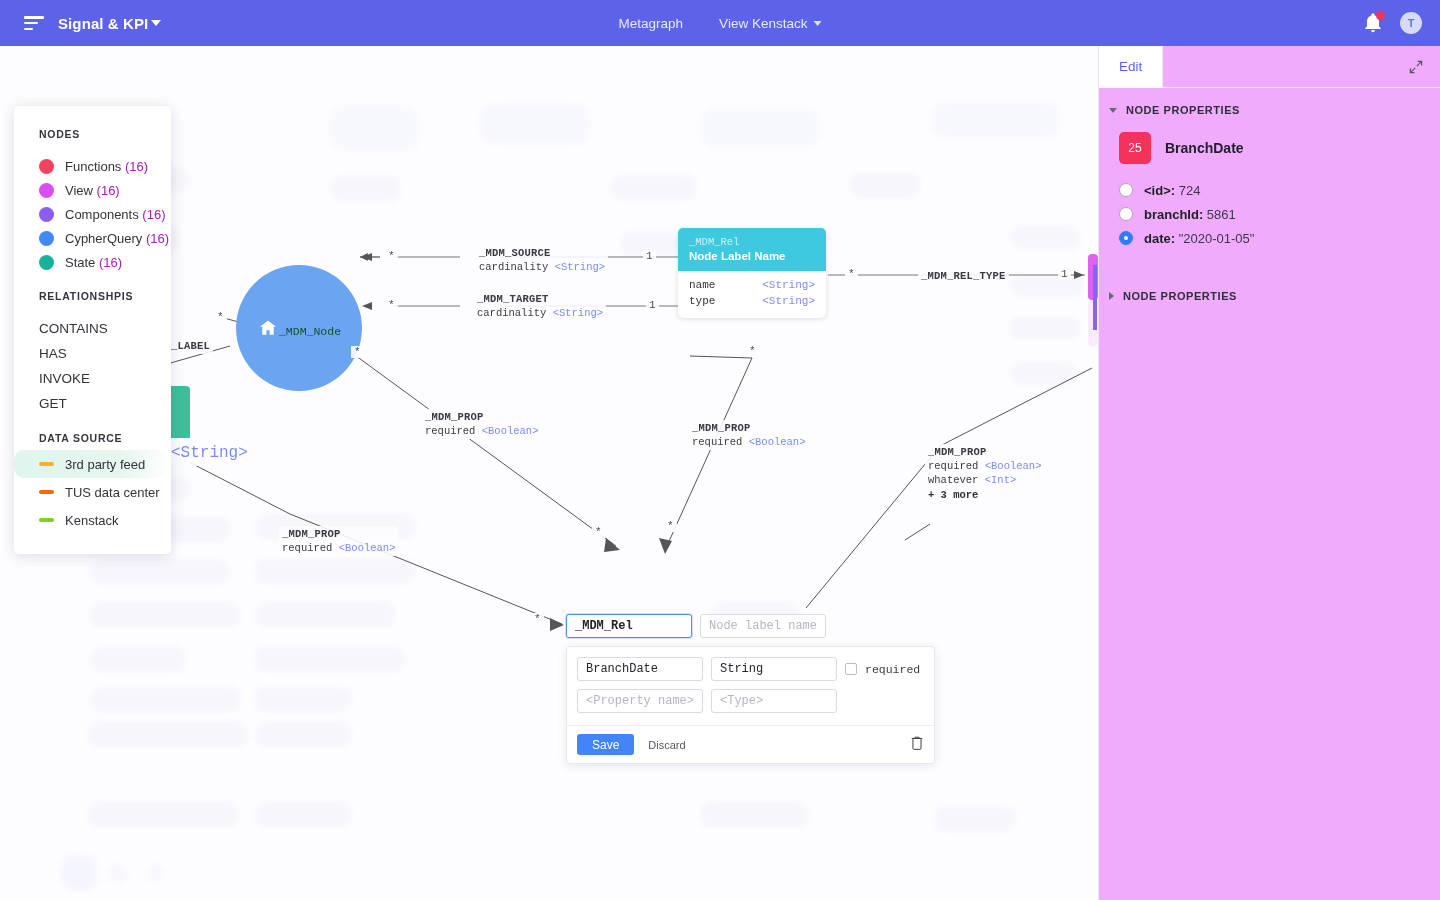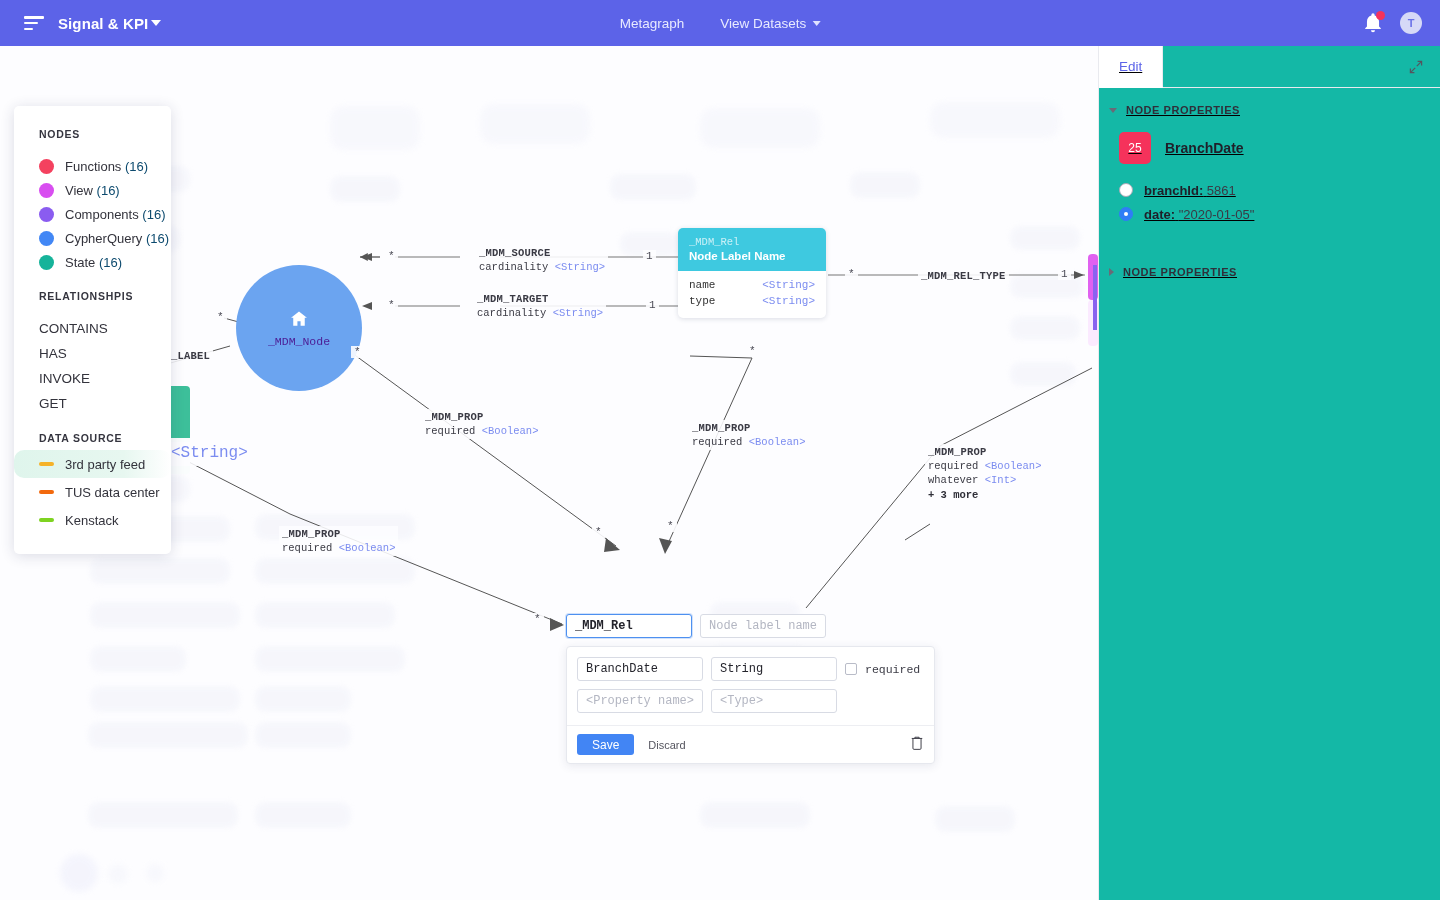--- a/index.html
+++ b/index.html
@@ -62,22 +62,22 @@
     position: absolute; left: 0; top: 46px; width: 1098px; height: 854px;
     background: #fdfdff; overflow: hidden;
   }
   .ghost { position: absolute; background: #f3f4fb; border-radius: 14px; opacity: .55; filter: blur(3px); }
   .ghost-pill { position: absolute; background: #f2f3fa; border-radius: 10px; opacity: .6; filter: blur(2.5px); }
 
   svg.edges { position: absolute; left: 0; top: 0; width: 1098px; height: 854px; pointer-events: none; }
 
   .node-circle {
     position: absolute; border-radius: 50%;
-    display: flex; flex-direction: column; align-items: center; justify-content: center;
-    color: #4c1d95; cursor: pointer;
+    display: flex; flex-direction: row; align-items: center; justify-content: center;
+    color: #14532d; cursor: pointer;
   }
   .node-circle .nc-label { font-family: "Liberation Mono", monospace; font-size: 11.5px; margin-top: 6px; }
 
   .rel-card {
     position: absolute; width: 148px; border-radius: 5px; overflow: hidden;
     background: #fff; box-shadow: 0 1px 5px rgba(40,50,90,.16);
     cursor: pointer;
   }
   .rel-card .rc-head { padding: 8px 11px 9px; }
   .rc-head .rc-type { font-family: "Liberation Mono", monospace; font-size: 10.5px; color: rgba(255,255,255,.72); }
@@ -102,21 +102,21 @@
   .legend {
     position: absolute; left: 14px; top: 60px; width: 157px; height: 448px;
     background: #fff; border-radius: 5px; box-shadow: 0 2px 14px rgba(35,45,90,.16);
     padding: 22px 0 0 0; z-index: 30;
   }
   .lg-title { font-size: 10.5px; font-weight: bold; letter-spacing: .75px; color: #35353f;
               padding: 0 0 0 25px; margin-bottom: 14px; }
   .lg-row { display: flex; align-items: center; gap: 11px; padding: 0 0 0 25px; height: 24px; cursor: pointer; }
   .lg-dot { width: 15px; height: 15px; border-radius: 50%; flex: 0 0 auto; }
   .lg-txt { font-size: 13px; color: #33333c; white-space: nowrap; }
-  .lg-count { color: #0c4a6e; }
+  .lg-count { color: #a21caf; }
   .lg-rel { font-size: 13.5px; color: #33333c; padding: 0 0 0 25px; height: 25px;
             display: flex; align-items: center; cursor: pointer; }
   .lg-gap { height: 16px; }
   .lg-bar { width: 15px; height: 4px; border-radius: 2px; flex: 0 0 auto; }
   .lg-ds-row { display: flex; align-items: center; gap: 11px; padding: 0 0 0 25px; height: 28px; cursor: pointer; }
   .lg-ds-row.hl { background: linear-gradient(90deg,#dff5ec 0%, #e7f7f0 70%, rgba(231,247,240,0) 100%); border-radius: 10px; }
 
   
   .editform { position: absolute; left: 566px; top: 568px; width: 369px; z-index: 25; }
   .ef-top { display: flex; gap: 8px; }
@@ -142,21 +142,21 @@
   .btn-save {
     background: #4285f4; color: #fff; font-size: 12px; border: none; border-radius: 3px;
     height: 21px; padding: 0 15px; cursor: pointer;
   }
   .btn-discard { font-size: 11px; color: #55555f; cursor: pointer; }
   .trash { margin-left: auto; cursor: pointer; }
 
   
   .rightpanel {
     position: absolute; left: 1098px; top: 46px; width: 342px; height: 854px;
-    background: #14b8a6; border-left: 1px solid #e9eaef; text-decoration: underline;
+    background: #f0abfc; border-left: 1px solid #e9eaef;
   }
   .rp-tabs { display: flex; height: 42px; border-bottom: 1px solid #e9eaef; position: relative; }
   .rp-tab {
     padding: 0 20px; height: 42px; display: flex; align-items: center;
     font-size: 13.5px; color: #6d6d78; cursor: pointer; background: #f7f8fa;
     border-right: 1px solid #e9eaef;
   }
   .rp-tab.active { background: #fff; color: #5c63e8; border-bottom: 2px solid #fff; margin-bottom: -1px; }
   .rp-expand { margin-left: auto; display: flex; align-items: center; padding-right: 16px; cursor: pointer; }
   .rp-section { display: flex; align-items: center; gap: 9px; padding: 16px 0 0 10px; cursor: pointer; }
@@ -196,21 +196,21 @@
       <div style="display:flex;align-items:center">
         <span class="brand">Signal &amp; KPI</span>
         <span class="caret-down"></span>
       </div>
     </div>
     <div class="tb-center">
       <a>
         <span>Metagraph</span>
       </a>
       <a>
-        <span>View Datasets</span>
+        <span>View Kenstack</span>
         <span class="caret-sm"></span>
       </a>
     </div>
     <div class="tb-right">
       <div class="bell-wrap">
         <svg width="22" height="22" viewBox="0 0 24 24" fill="#ffffff">
           <path d="M12 22a2.2 2.2 0 0 0 2.2-2.2H9.8A2.2 2.2 0 0 0 12 22zm6.6-6.2v-5.3c0-3.2-1.8-5.9-4.8-6.6v-.7a1.8 1.8 0 1 0-3.6 0v.7C7.2 4.6 5.4 7.3 5.4 10.5v5.3L3.5 17.7v.9h17v-.9l-1.9-1.9z"></path>
         </svg>
         <span class="badge-dot"></span>
       </div>
@@ -393,21 +393,21 @@
         <span>required</span>
         <span class="el-type">&lt;Boolean&gt;</span>
       </div>
       <div class="el-prop">
         <span>whatever</span>
         <span class="el-type">&lt;Int&gt;</span>
       </div>
       <div class="el-more">+ 3 more</div>
     </div>
 
-    <div class="edge-label" style="left:168px;top:302px">
+    <div class="edge-label" style="left:168px;top:292px">
       <div class="el-name">_LABEL</div>
     </div>
 
     <div class="editform">
       <div class="ef-top">
         <input class="ef-input focused" style="width: 126px;" value="_MDM_Rel">
         <input class="ef-input" style="width: 126px;" placeholder="Node label name">
       </div>
       <div class="ef-card">
         <div class="ef-rows">
@@ -504,20 +504,24 @@
     </div>
 
     <div class="rp-nodehdr">
       <span class="rp-chip">25</span>
       <span class="rp-nodename">BranchDate</span>
     </div>
 
     <div class="rp-props">
       <div class="rp-prop">
         <span class="radio"></span>
+        <span class="rp-prop-txt"><b>&lt;id&gt;:</b> <span>724</span></span>
+      </div>
+      <div class="rp-prop">
+        <span class="radio"></span>
         <span class="rp-prop-txt"><b>branchId:</b> <span>5861</span></span>
       </div>
       <div class="rp-prop">
         <span class="radio on"></span>
         <span class="rp-prop-txt"><b>date:</b> <span>"2020-01-05"</span></span>
       </div>
     </div>
 
     <div class="rp-section" style="padding-top:40px">
       <span class="tri-right"></span>

